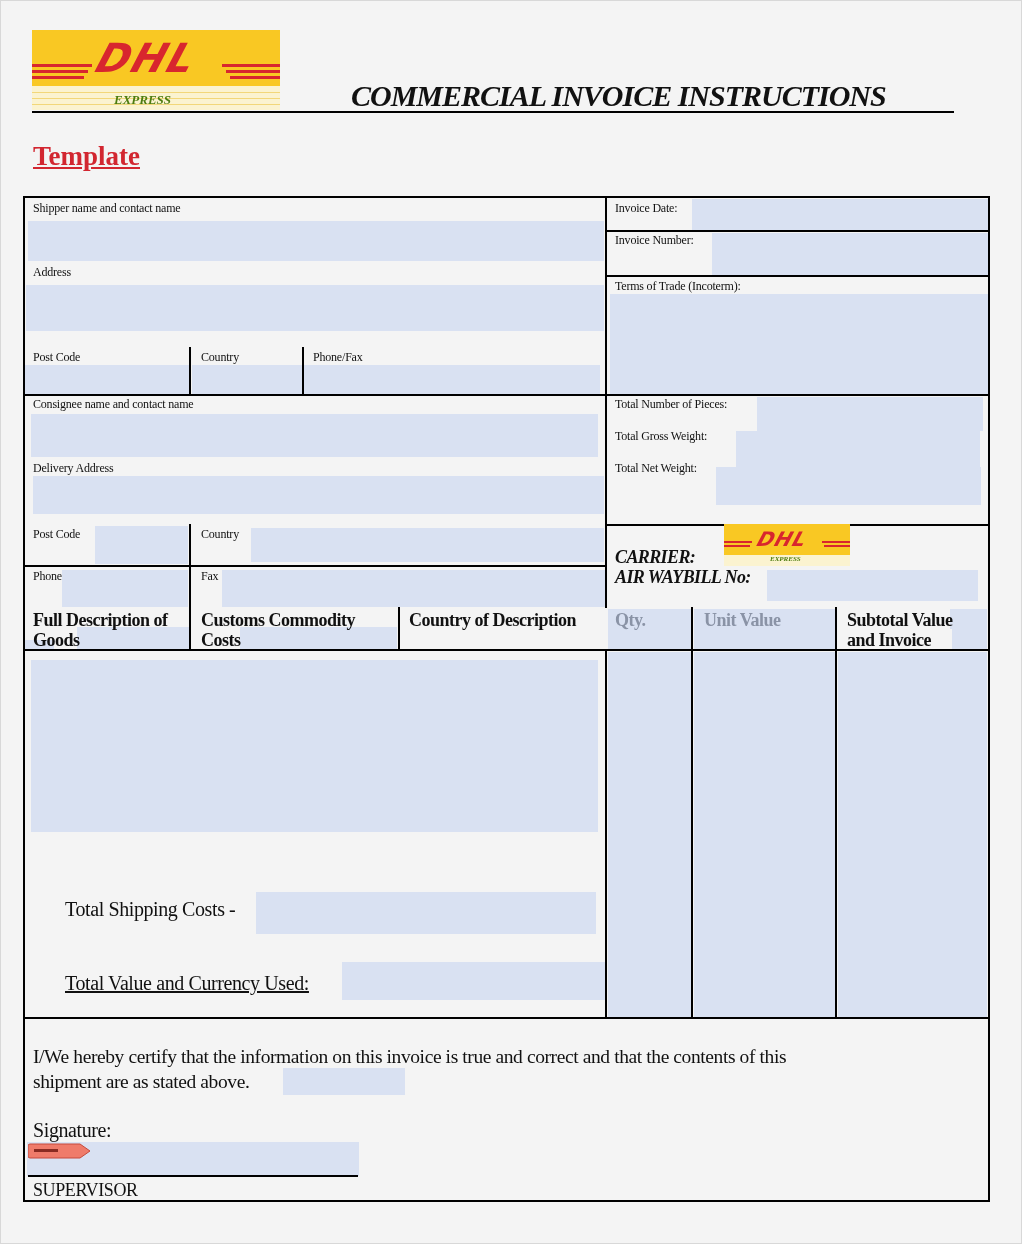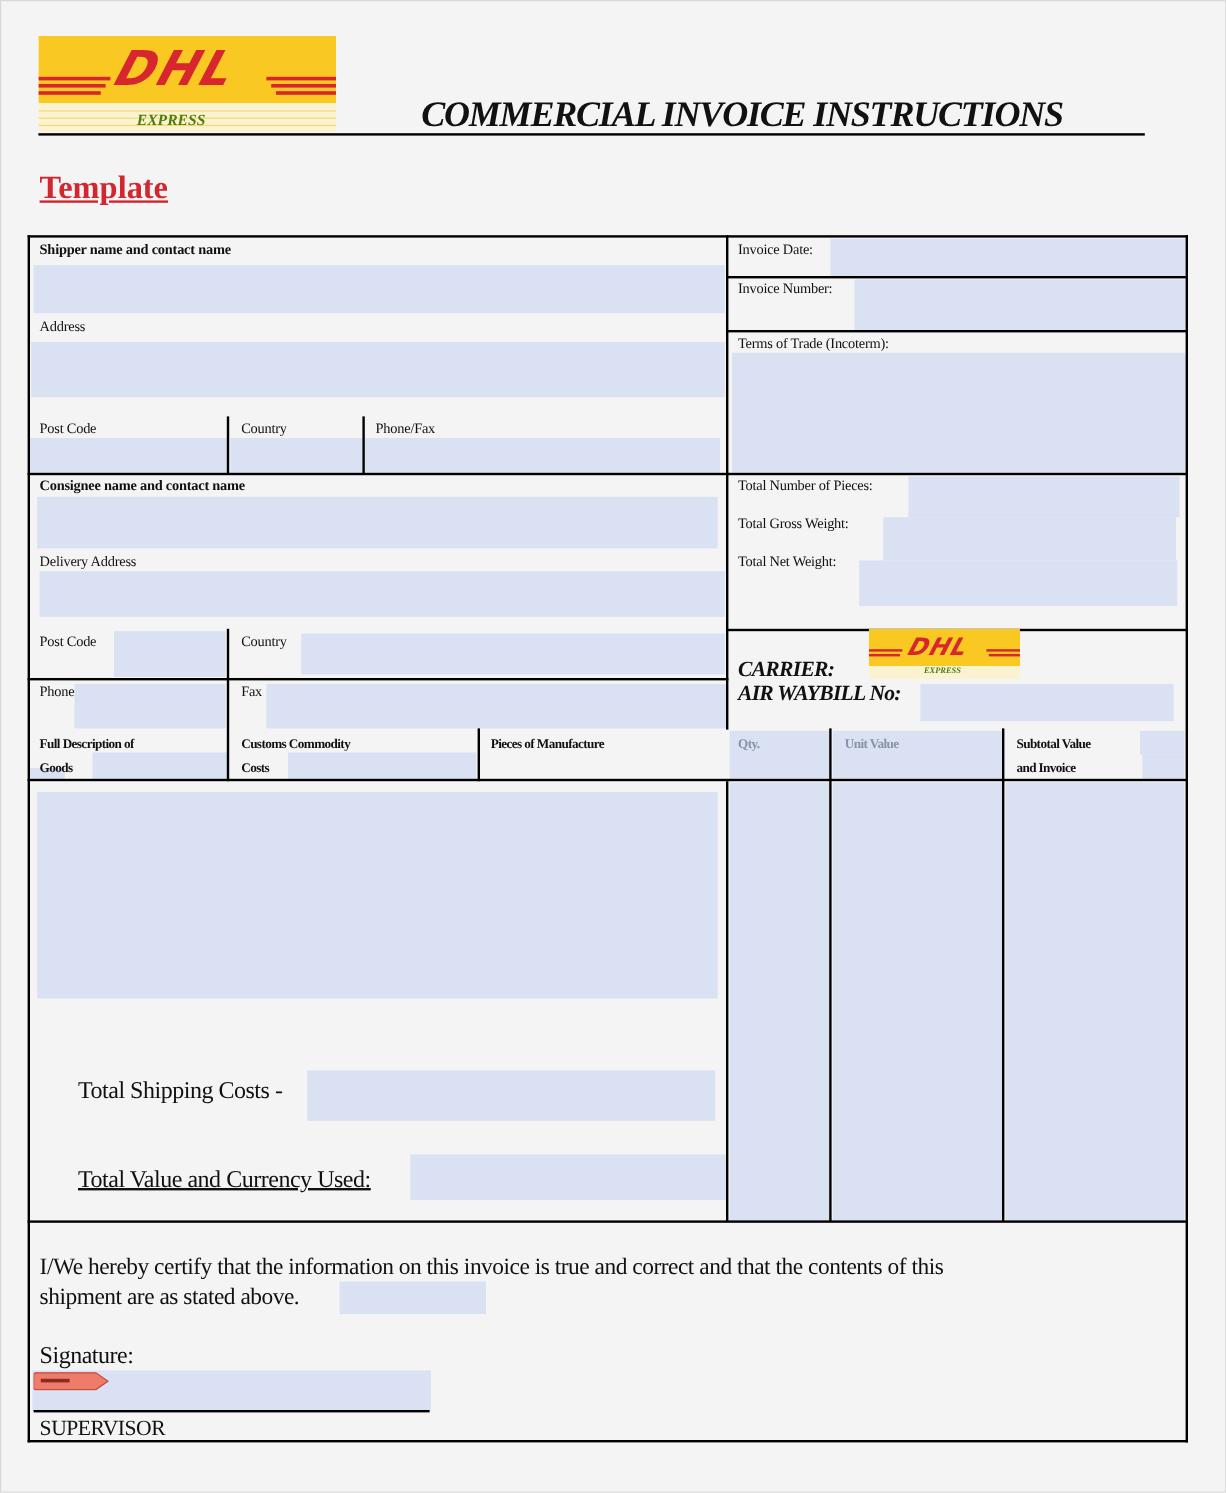--- a/index.html
+++ b/index.html
@@ -3,22 +3,22 @@
 <meta charset="utf-8">
 <style>
   * { box-sizing: border-box; margin: 0; padding: 0; }
   html, body { width: 1022px; height: 1244px; background: #f4f4f4; overflow: hidden; }
   body { position: relative; font-family: "Liberation Serif", "DejaVu Serif", serif; color: #111; }
   .frame-edge { position:absolute; left:0; top:0; width:1022px; height:1244px; border:1px solid #d8d8d8; pointer-events:none; }
   .fill { position: absolute; background: #d9e1f2; }
   .hl { position: absolute; background: #000; height: 2px; }
   .vl { position: absolute; background: #000; width: 2px; }
   .lbl { position: absolute; font-size: 12px; line-height: 14px; white-space: nowrap; letter-spacing: -0.2px; }
-  .lbl.b { font-weight: bold; text-align: right; }
-  .colhead { position: absolute; font-size: 11px; font-weight: bold; line-height: 20px; letter-spacing: -0.5px; }
+  .lbl.b { font-weight: normal; text-align: right; }
+  .colhead { position: absolute; font-size: 18px; font-weight: bold; line-height: 20px; letter-spacing: -0.5px; }
   .colhead.dim { color: #8a93a6; font-weight: bold; }
   
   .dhl { position: absolute; overflow: hidden; }
   .dhl .yellow { position:absolute; left:0; top:0; width:100%; background:#f9c823; }
   .dhl .stripe { position:absolute; background:#d8262e; }
   .dhl .word { position:absolute; color:#d8262e; font-family:"DejaVu Sans", sans-serif; font-weight:bold; font-style:italic; letter-spacing: 2px; transform: skewX(-18deg); }
   .dhl .sub { position:absolute; left:0; width:100%; background:#fbf3d0; }
   .dhl .subline { position:absolute; left:0; width:100%; height:1px; background:#f2d77a; }
   .dhl .express { position:absolute; color:#4d7c0f; font-style:italic; font-weight:bold; font-family:"Liberation Serif", serif; }
   .title { position:absolute; left:351px; top:78px; font-size:30px; font-style:italic; font-weight:bold; letter-spacing:-1px; line-height:36px; }
@@ -153,21 +153,21 @@
 
 <div class="colhead" style="left:33px;top:610px;">
   <div>Full Description of</div>
   <div>Goods</div>
 </div>
 <div class="colhead" style="left:201px;top:610px;">
   <div>Customs Commodity</div>
   <div>Costs</div>
 </div>
 <div class="colhead" style="left:409px;top:610px;">
-  <div>Pieces of Manufacture</div>
+  <div>Country of Description</div>
 </div>
 <div class="colhead dim" style="left:615px;top:610px;">
   <div>Qty.</div>
 </div>
 <div class="colhead dim" style="left:704px;top:610px;">
   <div>Unit Value</div>
 </div>
 <div class="colhead" style="left:847px;top:610px;">
   <div>Subtotal Value</div>
   <div>and Invoice</div>

